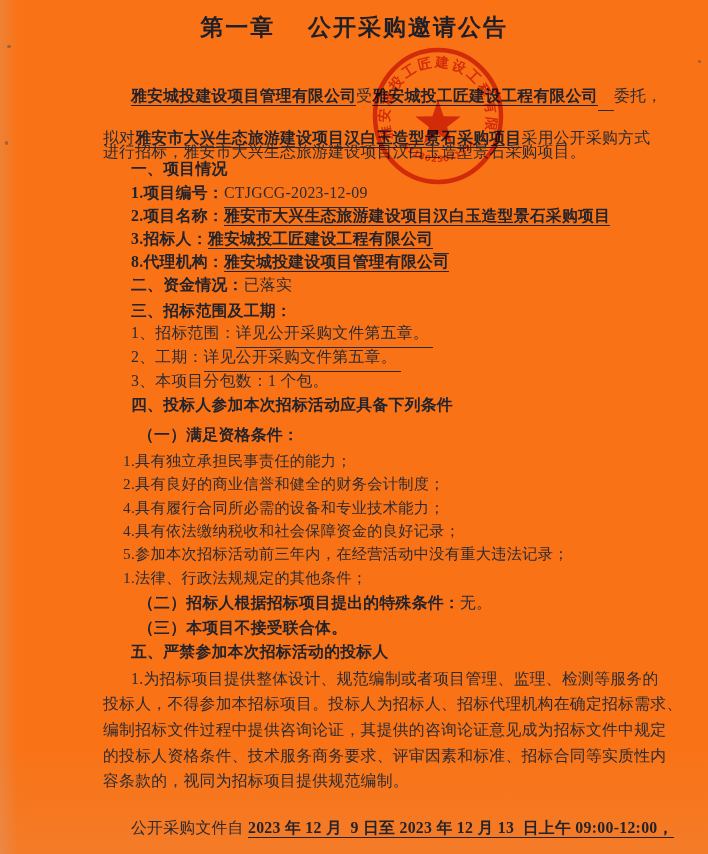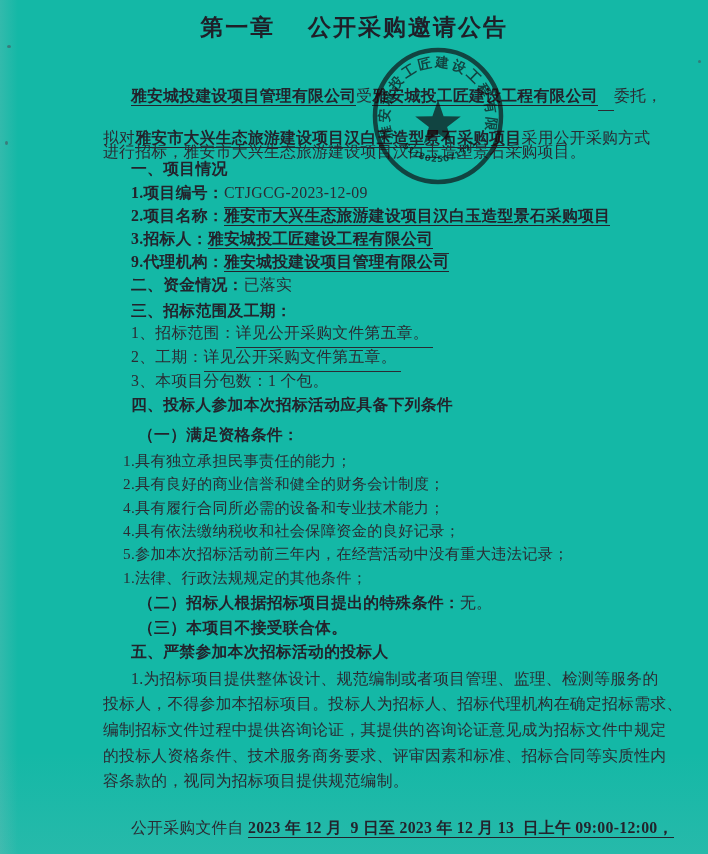--- a/index.html
+++ b/index.html
@@ -1,20 +1,20 @@
 <!DOCTYPE html>
 <html><head>
 <meta charset="utf-8">
 <style>
   html,body{margin:0;padding:0;background:#888;}
   .page{
     position:relative;
     width:708px;height:854px;
     margin:0 auto;
-    background:#14b8a6;
+    background:#f97316;
     overflow:hidden;
     font-family:"Liberation Serif","DejaVu Serif",serif;
     color:#2b2b33;
   }
   
   .page::before{
     content:"";position:absolute;inset:0;
     background:linear-gradient(90deg, rgba(190,195,200,.18) 0px, rgba(255,255,255,0) 18px),
                linear-gradient(0deg, rgba(200,200,205,.10), rgba(255,255,255,0) 12%);
     pointer-events:none;
@@ -53,21 +53,21 @@
   <div class="title">第一章　 公开采购邀请公告</div>
 
   <div class="ln i2" style="top:85px"><span class="bu">雅安城投建设项目管理有限公司</span><span>受</span><span class="bu">雅安城投工匠建设工程有限公司</span><span class="u">　</span><span>委托，</span></div>
   <div class="ln" style="top:127px"><span>拟对</span><span class="bu">雅安市大兴生态旅游建设项目汉白玉造型景石采购项目</span><span>采用公开采购方式</span></div>
   <div class="ln" style="top:141px"><span>进行招标，雅安市大兴生态旅游建设项目汉白玉造型景石采购项目。</span></div>
 
   <div class="ln i2 bold" style="top:158px"><span>一、项目情况</span></div>
   <div class="ln i2" style="top:182px"><span class="b">1.项目编号：</span><span class="u">CTJGCG-2023-12-09</span></div>
   <div class="ln i2" style="top:205px"><span class="b">2.项目名称：</span><span class="bu">雅安市大兴生态旅游建设项目汉白玉造型景石采购项目</span></div>
   <div class="ln i2" style="top:228px"><span class="b">3.招标人：</span><span class="bu">雅安城投工匠建设工程有限公司</span><span class="u">　</span></div>
-  <div class="ln i2" style="top:251px"><span class="b">9.代理机构：</span><span class="bu">雅安城投建设项目管理有限公司</span></div>
+  <div class="ln i2" style="top:251px"><span class="b">8.代理机构：</span><span class="bu">雅安城投建设项目管理有限公司</span></div>
 
   <div class="ln i2" style="top:274px"><span class="b">二、资金情况：</span><span>已落实</span></div>
 
   <div class="ln i2 bold" style="top:300px"><span>三、招标范围及工期：</span></div>
   <div class="ln i2" style="top:322px"><span>1、招标范围：</span><span class="u">详见公开采购文件第五章。 </span></div>
   <div class="ln i2" style="top:346px"><span>2、工期：</span><span class="u">详见公开采购文件第五章。 </span></div>
   <div class="ln i2" style="top:370px"><span>3、本项目分包数：1 个包。</span></div>
 
   <div class="ln i2 bold" style="top:394px"><span>四、投标人参加本次招标活动应具备下列条件</span></div>
   <div class="ln i3 bold" style="top:424px"><span>（一）满足资格条件：</span></div>

